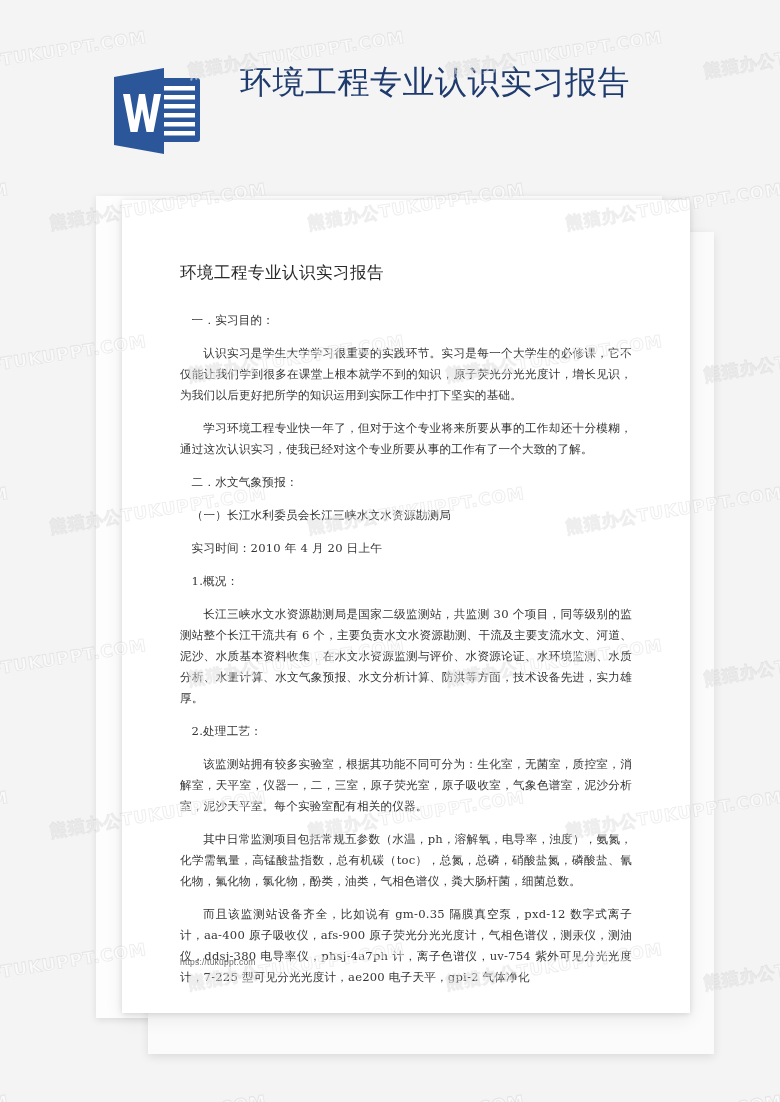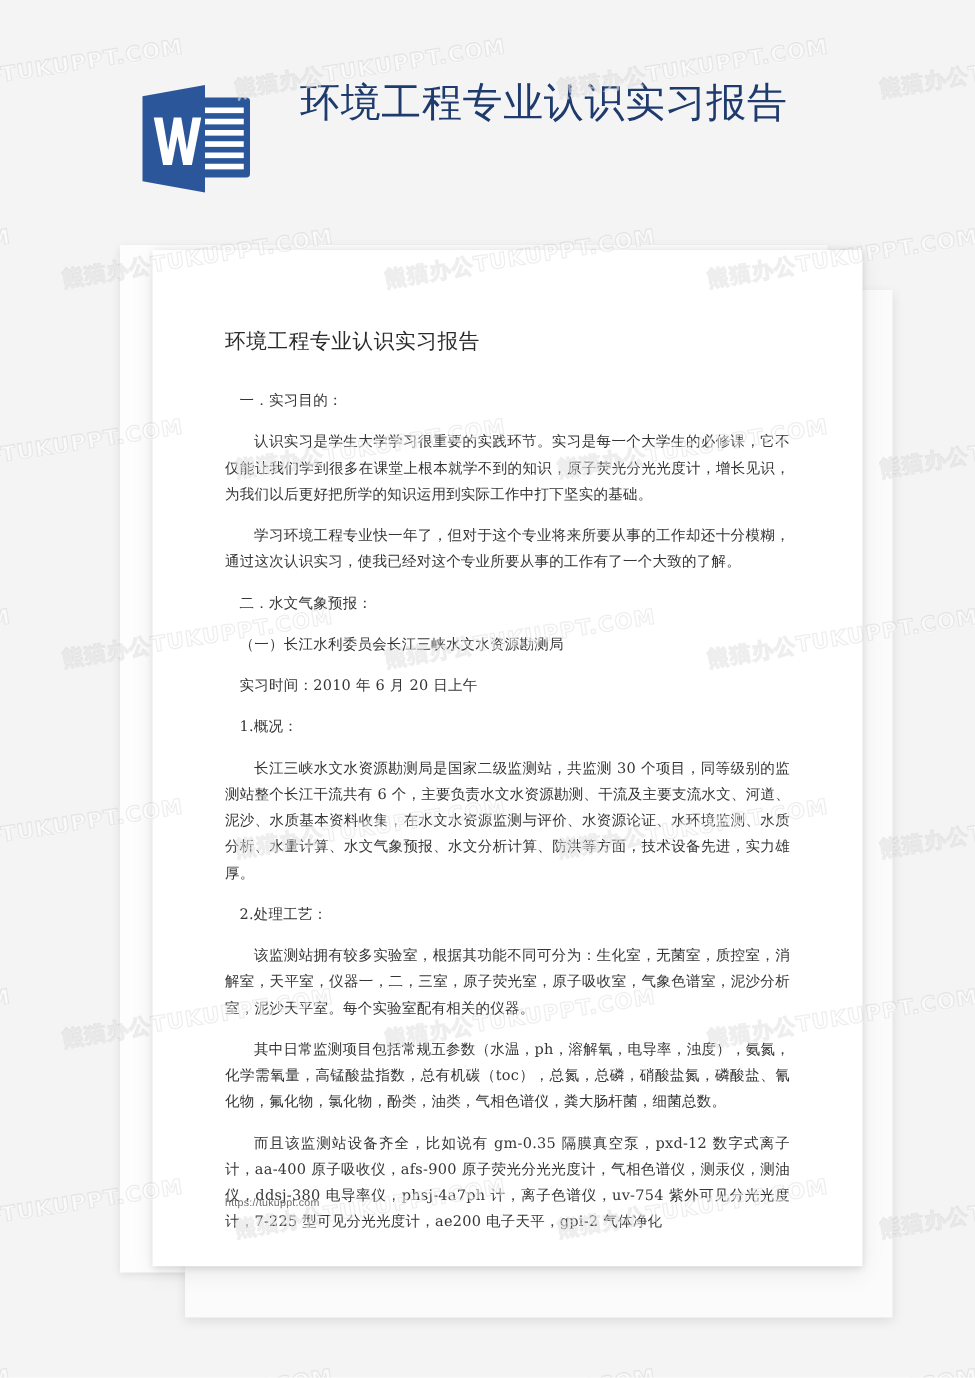--- a/index.html
+++ b/index.html
@@ -184,21 +184,21 @@
 </div>
 
 <div id="doc-page">
   <h1 id="doc-heading">环境工程专业认识实习报告</h1>
 
   <p class="sec flat">一．实习目的：</p>
   <p class="sec nohang">认识实习是学生大学学习很重要的实践环节。实习是每一个大学生的必修课，它不仅能让我们学到很多在课堂上根本就学不到的知识，原子荧光分光光度计，增长见识，为我们以后更好把所学的知识运用到实际工作中打下坚实的基础。</p>
   <p class="sec nohang">学习环境工程专业快一年了，但对于这个专业将来所要从事的工作却还十分模糊，通过这次认识实习，使我已经对这个专业所要从事的工作有了一个大致的了解。</p>
   <p class="sec flat">二．水文气象预报：</p>
   <p class="sec flat">（一）长江水利委员会长江三峡水文水资源勘测局</p>
-  <p class="sec flat">实习时间：2010 年 6 月 20 日上午</p>
+  <p class="sec flat">实习时间：2010 年 4 月 20 日上午</p>
   <p class="sec flat">1.概况：</p>
   <p class="sec nohang">长江三峡水文水资源勘测局是国家二级监测站，共监测 30 个项目，同等级别的监测站整个长江干流共有 6 个，主要负责水文水资源勘测、干流及主要支流水文、河道、泥沙、水质基本资料收集，在水文水资源监测与评价、水资源论证、水环境监测、水质分析、水量计算、水文气象预报、水文分析计算、防洪等方面，技术设备先进，实力雄厚。</p>
   <p class="sec flat">2.处理工艺：</p>
   <p class="sec nohang">该监测站拥有较多实验室，根据其功能不同可分为：生化室，无菌室，质控室，消解室，天平室，仪器一，二，三室，原子荧光室，原子吸收室，气象色谱室，泥沙分析室，泥沙天平室。每个实验室配有相关的仪器。</p>
   <p class="sec nohang">其中日常监测项目包括常规五参数（水温，ph，溶解氧，电导率，浊度），氨氮，化学需氧量，高锰酸盐指数，总有机碳（toc），总氮，总磷，硝酸盐氮，磷酸盐、氰化物，氟化物，氯化物，酚类，油类，气相色谱仪，粪大肠杆菌，细菌总数。</p>
   <p class="sec nohang">而且该监测站设备齐全，比如说有 gm-0.35 隔膜真空泵，pxd-12 数字式离子计，aa-400 原子吸收仪，afs-900 原子荧光分光光度计，气相色谱仪，测汞仪，测油仪，ddsj-380 电导率仪，phsj-4a7ph 计，离子色谱仪，uv-754 紫外可见分光光度计，7-225 型可见分光光度计，ae200 电子天平，gpi-2 气体净化</p>
 
   <div id="doc-footer-url">https://tukuppt.com</div>
 </div>
 

